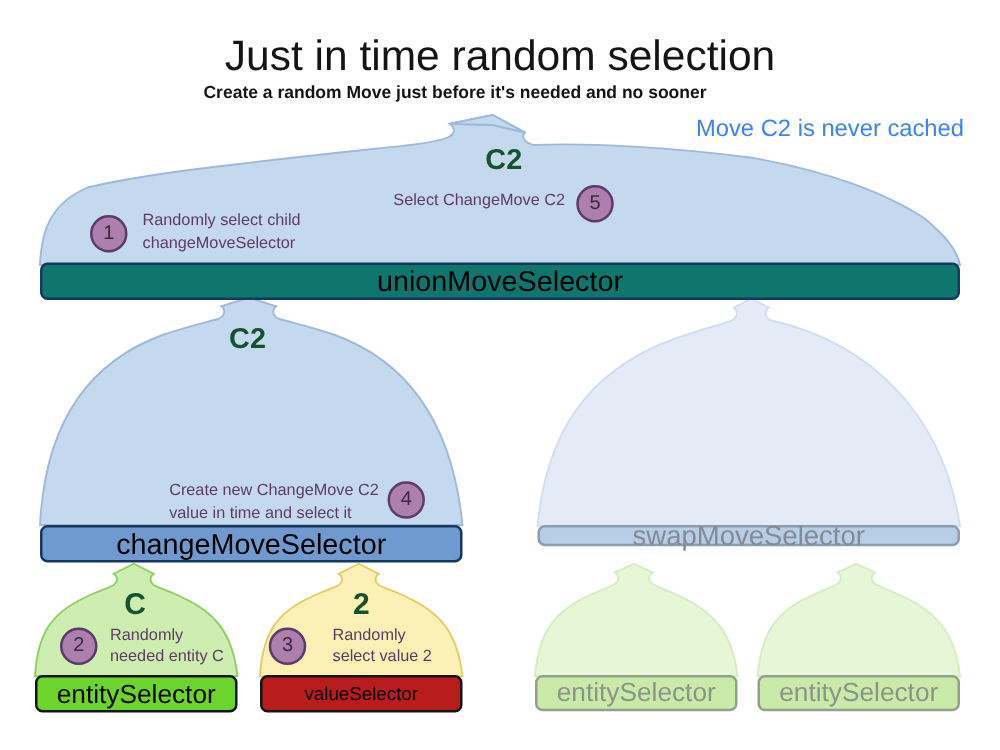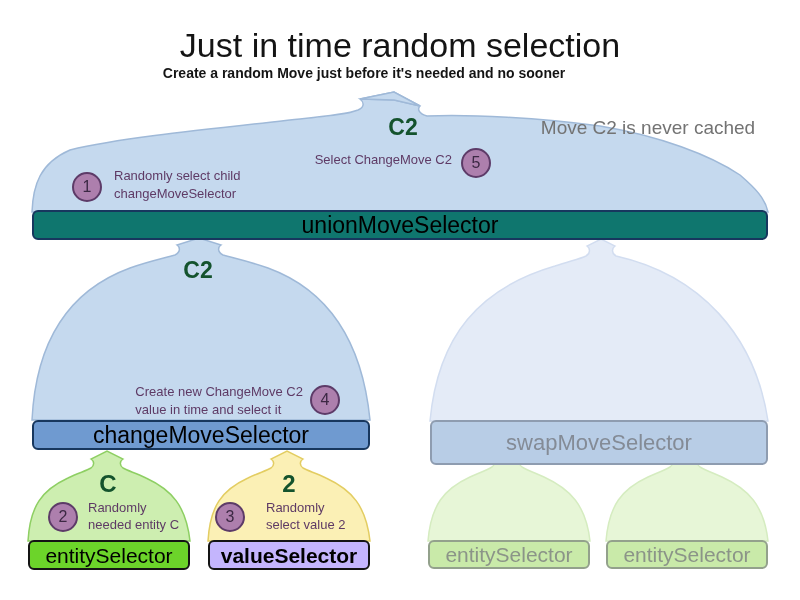--- a/index.html
+++ b/index.html
@@ -12,34 +12,34 @@
 
   .title {
     position:absolute; top:26px; left:0; width:800px; text-align:center;
     font-size:34px; color:#141414; letter-spacing:0;
   }
   .subtitle {
     position:absolute; top:65px; left:0; width:728px; text-align:center;
     font-size:14px; font-weight:700; color:#141414;
   }
   .note {
-    position:absolute; top:93px; left:648px; transform:translateX(-50%);
-    font-size:19px; color:#737373; white-space:nowrap;margin-top:24px;
+    position:absolute; top:93px; left:664px; transform:translateX(-50%);
+    font-size:19px; color:#3b82f6; white-space:nowrap;
   }
 
   .bar {
     position:absolute; box-sizing:border-box; border-radius:6px;
     display:flex; align-items:center; justify-content:center;
     white-space:nowrap; line-height:1;
   }
   .bar-union  { left:32px;  top:210px; width:736px; height:30px; background:#0f766e; border:2px solid #17375e; color:#000; font-size:23px; }
   .bar-change { left:32px;  top:420px; width:338px; height:30px; background:#6f9ad0; border:2px solid #17375e; color:#000; font-size:23px; }
-  .bar-swap   { left:430px; top:420px; width:338px; height:45px; background:#b8cde6; border:2px solid #8e9cb0; color:#848b96; font-size:22px; }
+  .bar-swap   { left:430px; top:420px; width:338px; height:17px; background:#b8cde6; border:2px solid #8e9cb0; color:#848b96; font-size:22px; }
   .bar-entity { left:28px;  top:540px; width:162px; height:30px; background:#6cd42a; border:2px solid #141414; color:#000; font-size:21px; }
-  .bar-value  { left:208px; top:540px; width:162px; height:30px; background:#c4b5fd; border:2px solid #141414; color:#000; font-size:21px;font-weight:bold; }
+  .bar-value  { left:208px; top:540px; width:162px; height:30px; background:#b91c1c; border:2px solid #141414; color:#000; font-size:15px; }
   .bar-faded-entity-1 { left:428px; top:540px; width:162px; height:29px; background:#c9eaa9; border:2px solid #93a18c; color:#8b9488; font-size:21px; }
   .bar-faded-entity-2 { left:606px; top:540px; width:162px; height:29px; background:#c9eaa9; border:2px solid #93a18c; color:#8b9488; font-size:21px; }
 
   .big-label {
     position:absolute; transform:translateX(-50%);
     font-size:23px; color:#14532d; white-space:nowrap;font-weight:bold;
   }
   .lbl-c2-top { left:403px; top:114px; }
   .lbl-c2-mid { left:198px; top:257px; }
   .lbl-c      { left:108px; top:470px; font-size:24px; }

